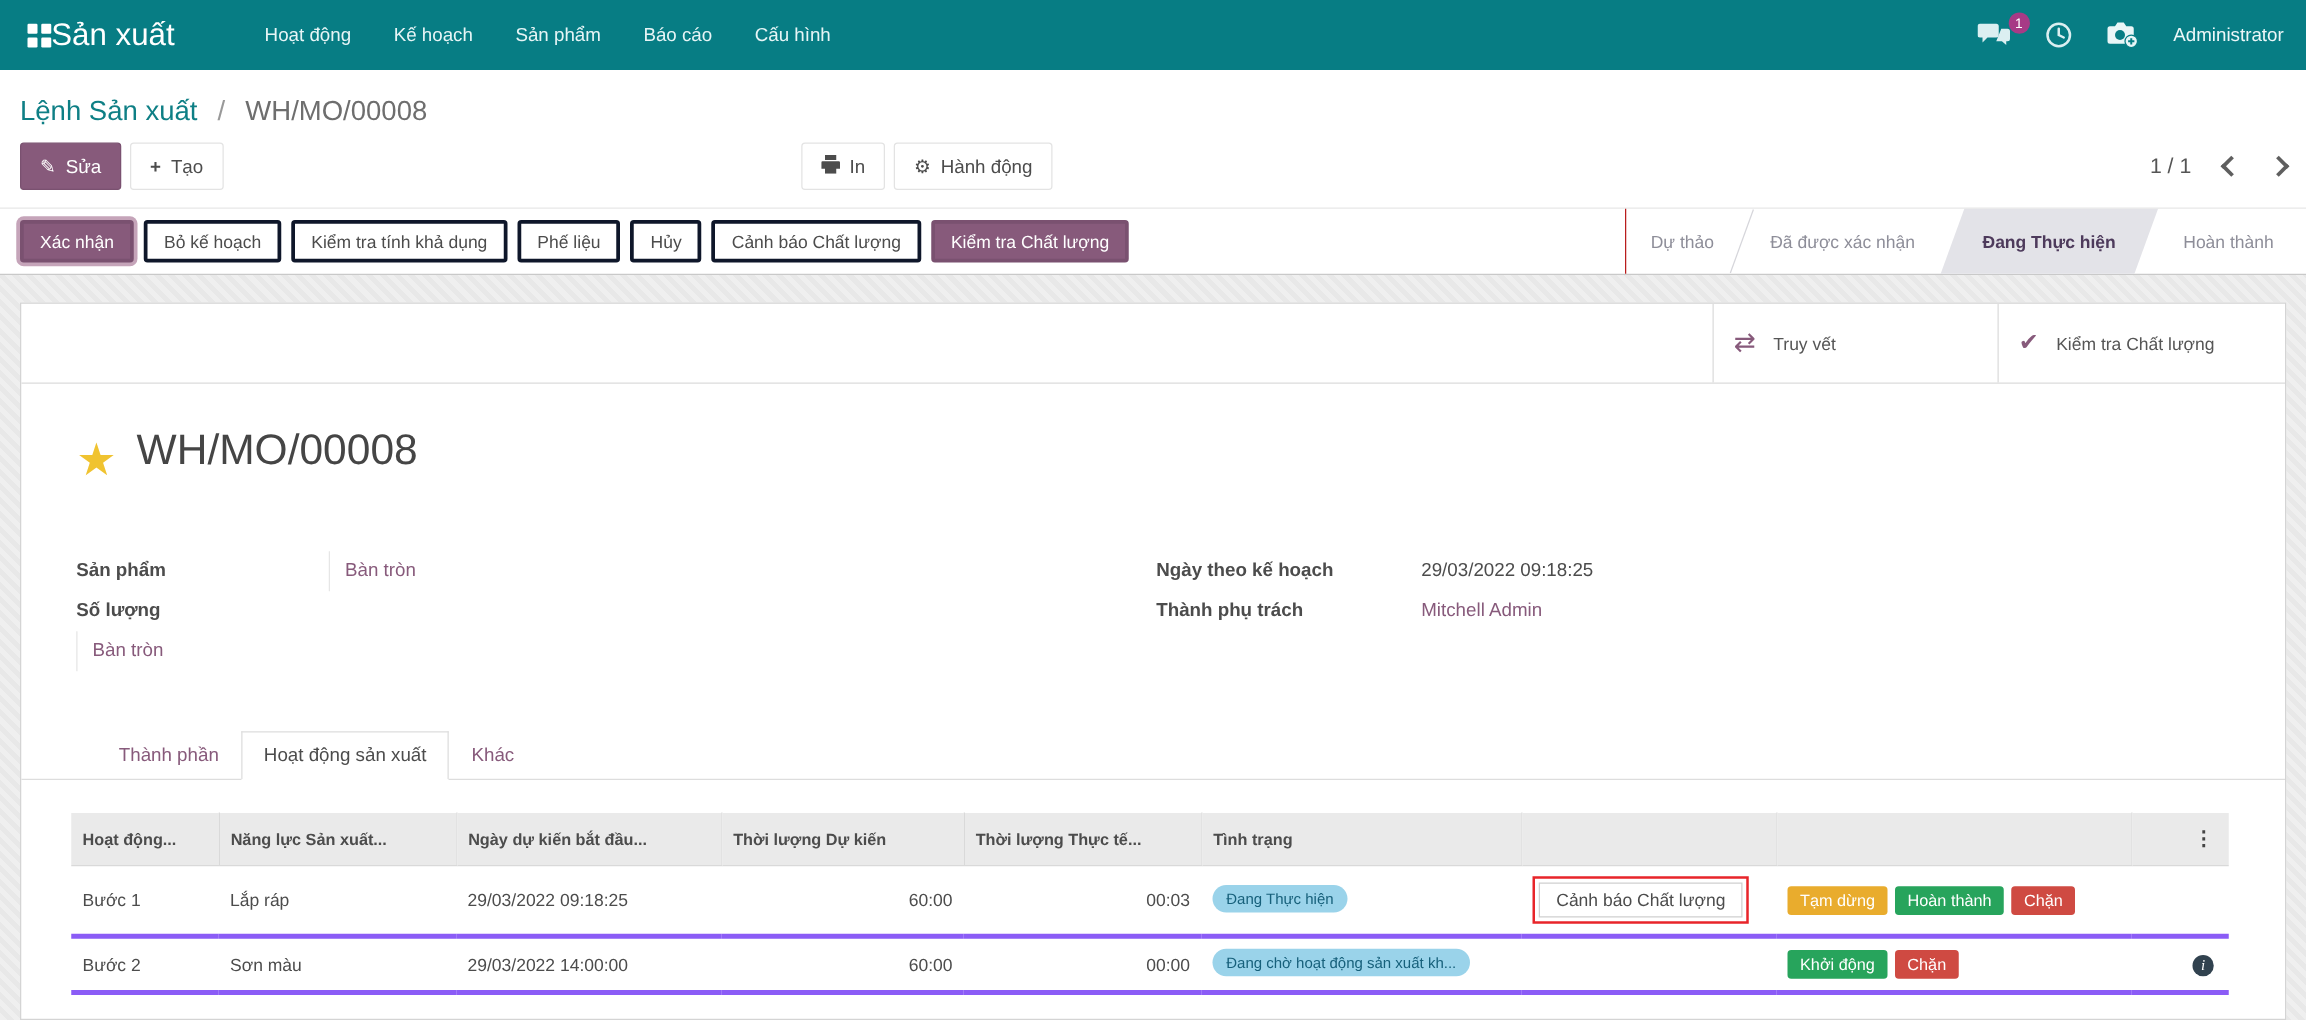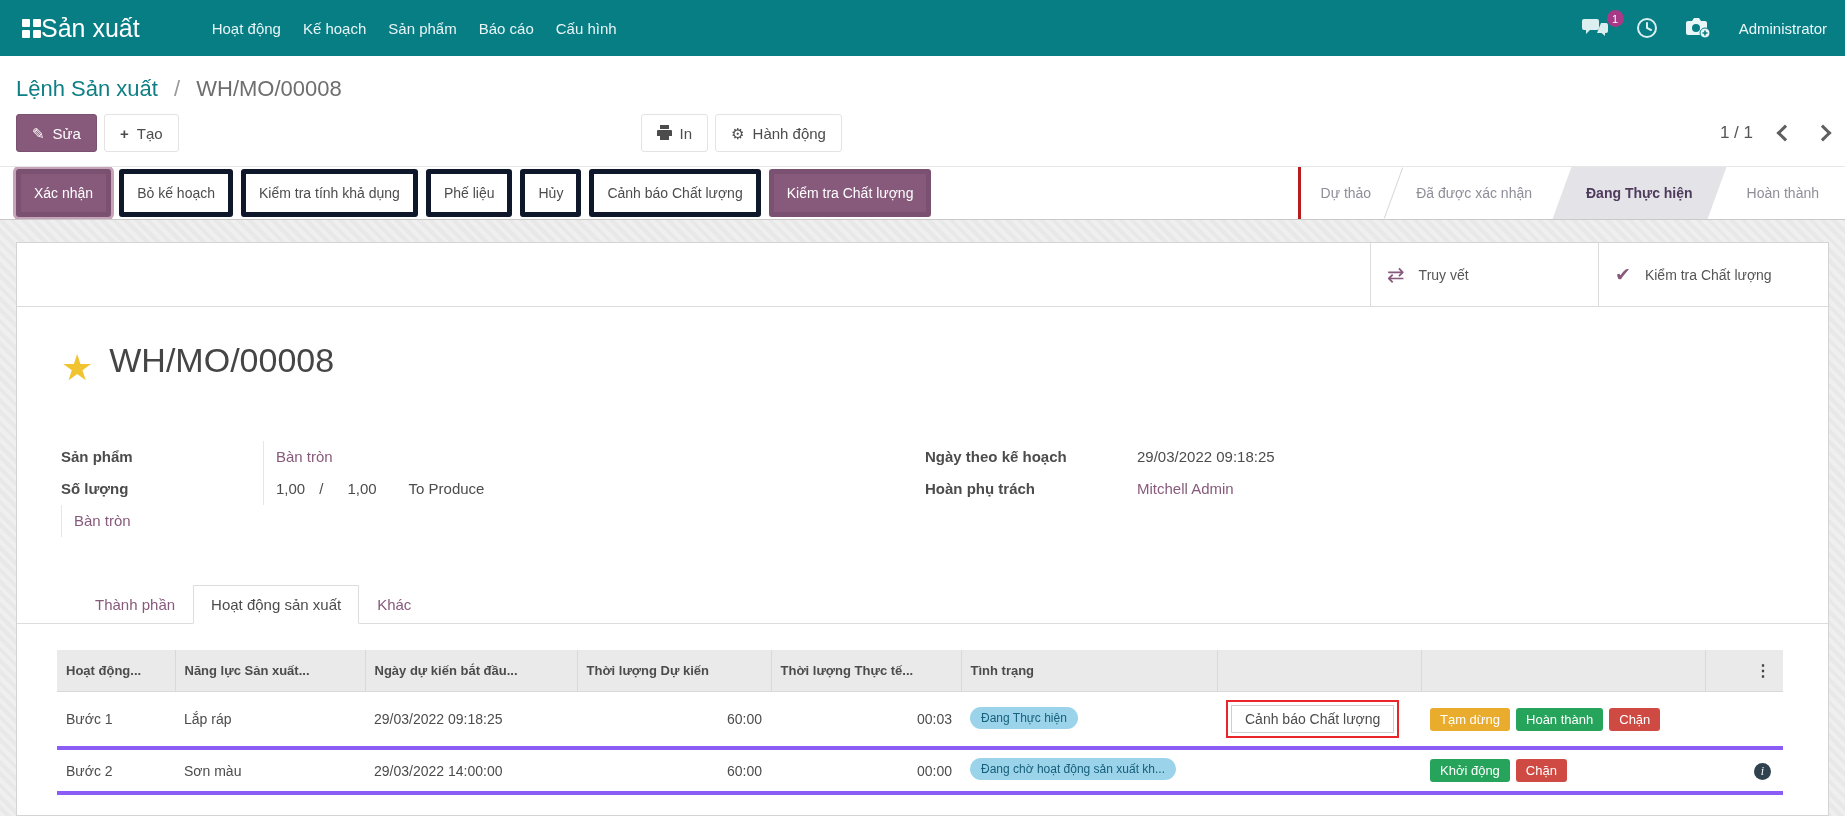--- a/index.html
+++ b/index.html
@@ -5,21 +5,21 @@
   *{margin:0;padding:0;box-sizing:border-box}
   html,body{width:1845px;height:816px;overflow:hidden}
   body{font-family:"Liberation Sans",sans-serif;color:#4c4c4c;background:#fff;display:flex;flex-direction:column;font-size:14px}
   button{font-family:inherit}
 
   
   .topbar{height:56px;background:var(--topbar-bg,#077d84);display:flex;align-items:center;padding:0 18px;flex:0 0 auto}
   .grid-icon{display:grid;grid-template-columns:8px 8px;gap:3px;cursor:pointer;margin-left:4px}
   .grid-icon i{width:8px;height:8px;background:#fff;border-radius:1px}
   .brand{color:#fff;font-size:25px;cursor:pointer;white-space:nowrap}
-  .topmenu{display:flex;gap:22px;margin-left:72px}
+  .topmenu{display:flex;gap:34px;margin-left:72px}
   .topmenu .tm{color:#e7f5f6;font-size:15px;cursor:pointer;white-space:nowrap}
   .top-right{margin-left:auto;display:flex;align-items:center;gap:26px}
   .icon-wrap{position:relative;cursor:pointer;display:flex;align-items:center}
   .msg-badge{position:absolute;top:-7px;right:-14px;background:#a73a86;color:#fff;font-size:11px;min-width:17px;height:17px;border-radius:9px;display:flex;align-items:center;justify-content:center;padding:0 4px}
   .username{color:#ecf7f8;font-size:15px;cursor:pointer;margin-left:2px}
 
   
   .breadcrumb{padding:18px 16px 10px;font-size:22px;line-height:30px}
   .breadcrumb .link{color:#0e7f85;cursor:pointer}
   .breadcrumb .sep{color:#999;margin:0 10px}
@@ -32,24 +32,24 @@
   .btn .bicon{font-size:15px;line-height:1}
   .center-gap{margin-left:462px !important}
   .pager{margin-left:auto;display:flex;align-items:center;gap:26px}
   .pager-count{font-size:17px;color:#555}
   .chev{width:12px;height:12px;border-top:3px solid #5f5f5f;border-right:3px solid #5f5f5f;cursor:pointer;display:inline-block}
   .chev.left{transform:rotate(-135deg)}
   .chev.right{transform:rotate(45deg)}
 
   
   .statusbar{height:54px;border-top:1px solid #e7e7e7;border-bottom:1px solid #c9c9c9;display:flex;align-items:center;padding-left:16px;flex:0 0 auto;overflow:hidden}
-  .sb-btn{font-size:14px;height:48px;padding:0 13px;border:5px solid #0f172a;background:#fff;border-radius:3px;color:#4c4c4c;cursor:pointer;margin-right:8px;white-space:nowrap}
+  .sb-btn{font-size:14px;height:34px;padding:0 13px;border:3px solid #0f172a;background:#fff;border-radius:3px;color:#4c4c4c;cursor:pointer;margin-right:8px;white-space:nowrap}
   .sb-btn.primary{background:var(--primary,#875a7b);border-color:#7a5170;color:#fff}
   .sb-btn.focused{box-shadow:0 0 0 3px #c5a4b9}
-  .stages{margin-left:auto;height:54px;display:flex;align-items:stretch;border-left:3px solid #b91c1c;padding-right:6px}
+  .stages{margin-left:auto;height:54px;display:flex;align-items:stretch;border-left:1px solid #b91c1c;padding-right:6px}
   .stage{display:flex;align-items:center;padding:0 20px;color:#8e8e99;font-size:14px;cursor:pointer;white-space:nowrap}
   .stage-sep{width:1px;background:#d6d6db;transform:rotate(20deg);margin:0 2px}
   .stage-active{background:#e3e3e8;transform:skewX(-20deg);display:flex;align-items:center;margin:0 10px;cursor:pointer}
   .stage-active span{transform:skewX(20deg);display:block;padding:0 24px;color:#4e3b5c;font-weight:bold;font-size:14px;white-space:nowrap}
 
   
   .content{flex:1 1 auto;background:repeating-linear-gradient(45deg,#efefef 0 4px,#e8e8e8 4px 8px);padding:22px 16px 0;overflow:hidden}
   .sheet{background:#fff;border:1px solid #d4d4d4;height:100%;overflow:hidden}
   .buttonbox{height:64px;border-bottom:1px solid #dcdcdc;display:flex;justify-content:flex-end}
   .smart-btn{width:228px;border-left:1px solid #dcdcdc;display:flex;align-items:center;gap:14px;padding:0 16px;cursor:pointer;font-size:14px;color:#555;line-height:18px}
@@ -212,33 +212,32 @@
     </div>
 
     <div class="fields">
       <div class="fgroup-left" id="fields-left">
           <div class="frow">
             <span class="flabel">Sản phẩm</span>
             <div class="fval link">Bàn tròn</div>
           </div>
           <div class="frow">
             <span class="flabel">Số lượng</span>
-            <div class="fval"><span>1,00</span><span class="qty-sep">/</span><span class="qty-2">1,00</span><span class="qty-sub">To Produce</span></div>
           </div>
           <div class="frow">
             <div class="fval link">Bàn tròn</div>
           </div>
         </div>
       <div class="fgroup-right" id="fields-right">
           <div class="frow">
             <span class="flabel">Ngày theo kế hoạch</span>
             <div class="fval">29/03/2022 09:18:25</div>
           </div>
           <div class="frow">
-            <span class="flabel">Hoàn phụ trách</span>
+            <span class="flabel">Thành phụ trách</span>
             <div class="fval link">Mitchell Admin</div>
           </div>
         </div>
     </div>
 
     <div class="tabs" id="tabs">
         <span class="tab">Thành phần</span>
         <span class="tab active">Hoạt động sản xuất</span>
         <span class="tab">Khác</span>
       </div>

